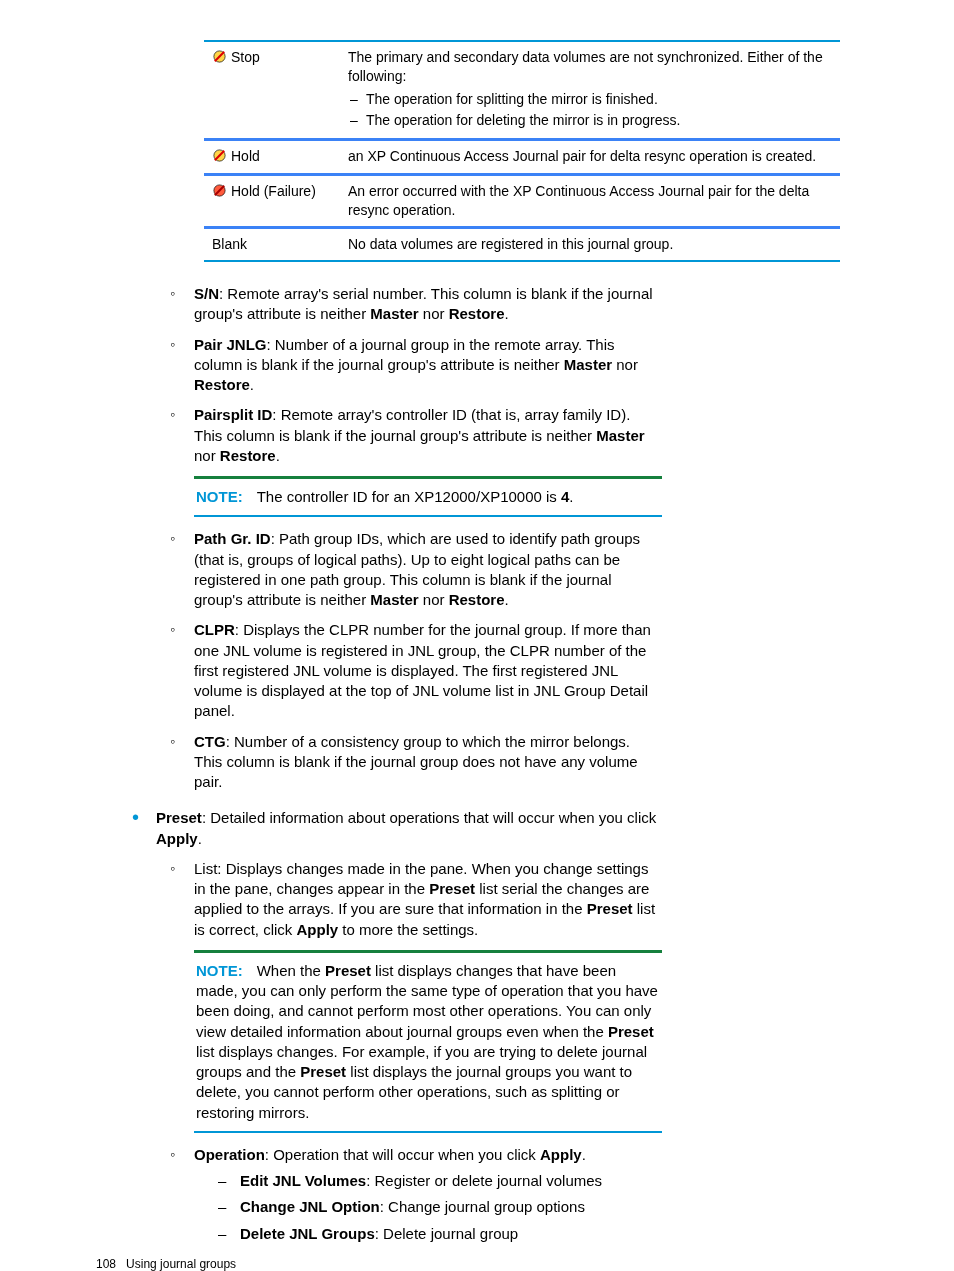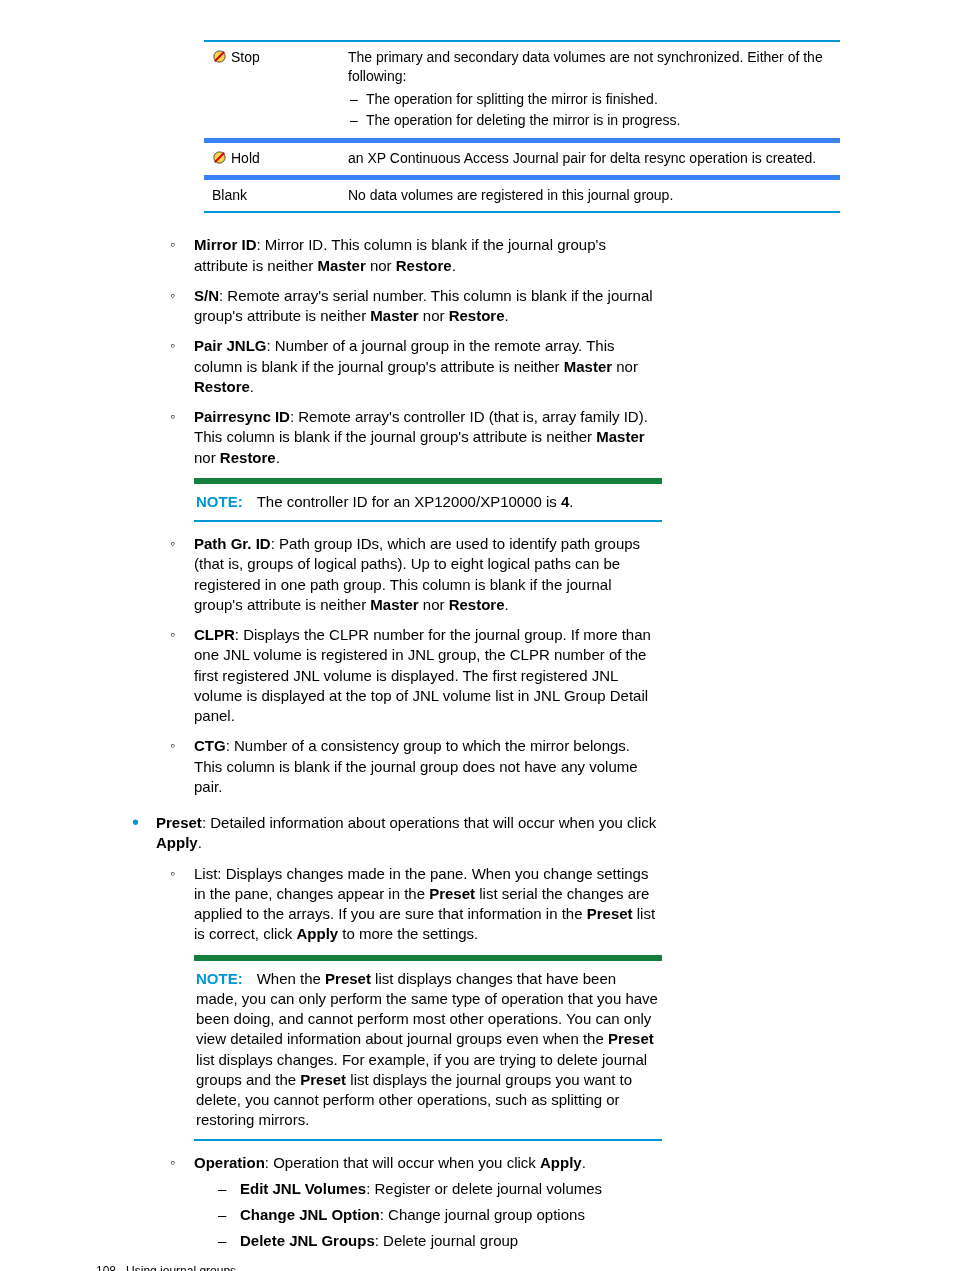--- a/index.html
+++ b/index.html
@@ -18,21 +18,21 @@
     padding: 40px 96px 50px 96px;
     position: relative;
   }
   table.status-table {
     border-collapse: collapse;
     width: 636px;
     margin-left: 108px;
     margin-bottom: 22px;
   }
   table.status-table td {
-    border-top: 5px solid #3b82f6;
+    border-top: 3px solid #3b82f6;
     border-bottom: 1px solid #c8c8c8;
     padding: 6px 8px;
     vertical-align: top;
     font-size: 14px;
     line-height: 1.35;
   }
   table.status-table tr:first-child td {
     border-top: 2px solid #0096d6;
   }
   table.status-table tr:last-child td {
@@ -107,21 +107,21 @@
     position: relative;
     padding-left: 22px;
     margin: 6px 0;
   }
   .dash-sub > li::before {
     content: "–";
     position: absolute;
     left: 0;
   }
   .note-block {
-    border-top: 6px solid #15803d;
+    border-top: 3px solid #15803d;
     border-bottom: 2px solid #0096d6;
     padding: 8px 2px;
     margin: 10px 0 12px 0;
   }
   .note-label {
     color: #0096d6;
     font-weight: bold;
     margin-right: 14px;
   }
   .footer {
@@ -161,38 +161,46 @@
         <span class="icon-stop">
           <svg width="15" height="15" viewBox="0 0 16 16">
                 <circle cx="8" cy="8" r="6" fill="#ffd54a" stroke="#000" stroke-width="0.7"></circle>
                 <line x1="3" y1="13" x2="13" y2="3" stroke="#d00" stroke-width="2.2"></line>
               </svg>
         </span><span>Hold</span>
       </td>
       <td>an XP Continuous Access Journal pair for delta resync operation is created.</td>
     </tr>
     <tr>
+      <td class="label">
+        <span class="icon-stop">
+          <svg width="15" height="15" viewBox="0 0 16 16">
+                <circle cx="8" cy="8" r="6" fill="#ff5a3c" stroke="#000" stroke-width="0.7"></circle>
+                <line x1="3" y1="13" x2="13" y2="3" stroke="#a00" stroke-width="2.2"></line>
+              </svg>
+        </span><span>Hold (Failure)</span>
+      </td>
+      <td>An error occurred with the XP Continuous Access Journal pair for the delta resync operation.</td>
+    </tr>
+    <tr>
       <td class="label">Blank</td>
       <td>No data volumes are registered in this journal group.</td>
     </tr>
   </tbody>
     </table>
 
   <ul class="sub-list">
     <li>
-      <span class="b">Mirror ID</span><span>: Mirror ID. This column is blank if the journal group's attribute is neither </span><span class="b">Master</span><span> nor </span><span class="b">Restore</span><span>.</span>
-    </li>
-    <li>
       <span class="b">S/N</span><span>: Remote array's serial number. This column is blank if the journal group's attribute is neither </span><span class="b">Master</span><span> nor </span><span class="b">Restore</span><span>.</span>
     </li>
     <li>
       <span class="b">Pair JNLG</span><span>: Number of a journal group in the remote array. This column is blank if the journal group's attribute is neither </span><span class="b">Master</span><span> nor </span><span class="b">Restore</span><span>.</span>
     </li>
     <li>
-      <span class="b">Pairresync ID</span><span>: Remote array's controller ID (that is, array family ID). This column is blank if the journal group's attribute is neither </span><span class="b">Master</span><span> nor </span><span class="b">Restore</span><span>.</span>
+      <span class="b">Pairsplit ID</span><span>: Remote array's controller ID (that is, array family ID). This column is blank if the journal group's attribute is neither </span><span class="b">Master</span><span> nor </span><span class="b">Restore</span><span>.</span>
       <div class="note-block">
         <span class="note-label">NOTE:</span><span>The controller ID for an XP12000/XP10000 is </span><span class="b">4</span><span>.</span>
       </div>
     </li>
     <li>
       <span class="b">Path Gr. ID</span><span>: Path group IDs, which are used to identify path groups (that is, groups of logical paths). Up to eight logical paths can be registered in one path group. This column is blank if the journal group's attribute is neither </span><span class="b">Master</span><span> nor </span><span class="b">Restore</span><span>.</span>
     </li>
     <li>
       <span class="b">CLPR</span><span>: Displays the CLPR number for the journal group. If more than one JNL volume is registered in JNL group, the CLPR number of the first registered JNL volume is displayed. The first registered JNL volume is displayed at the top of JNL volume list in JNL Group Detail panel.</span>
     </li>

